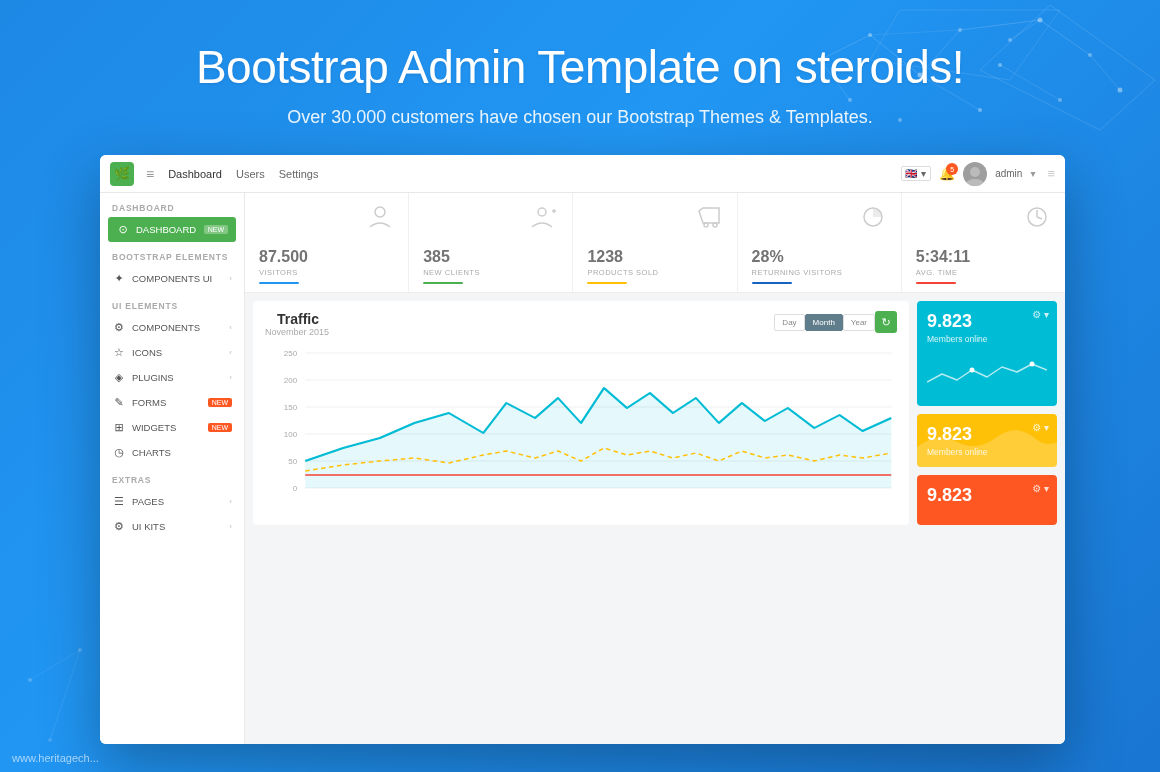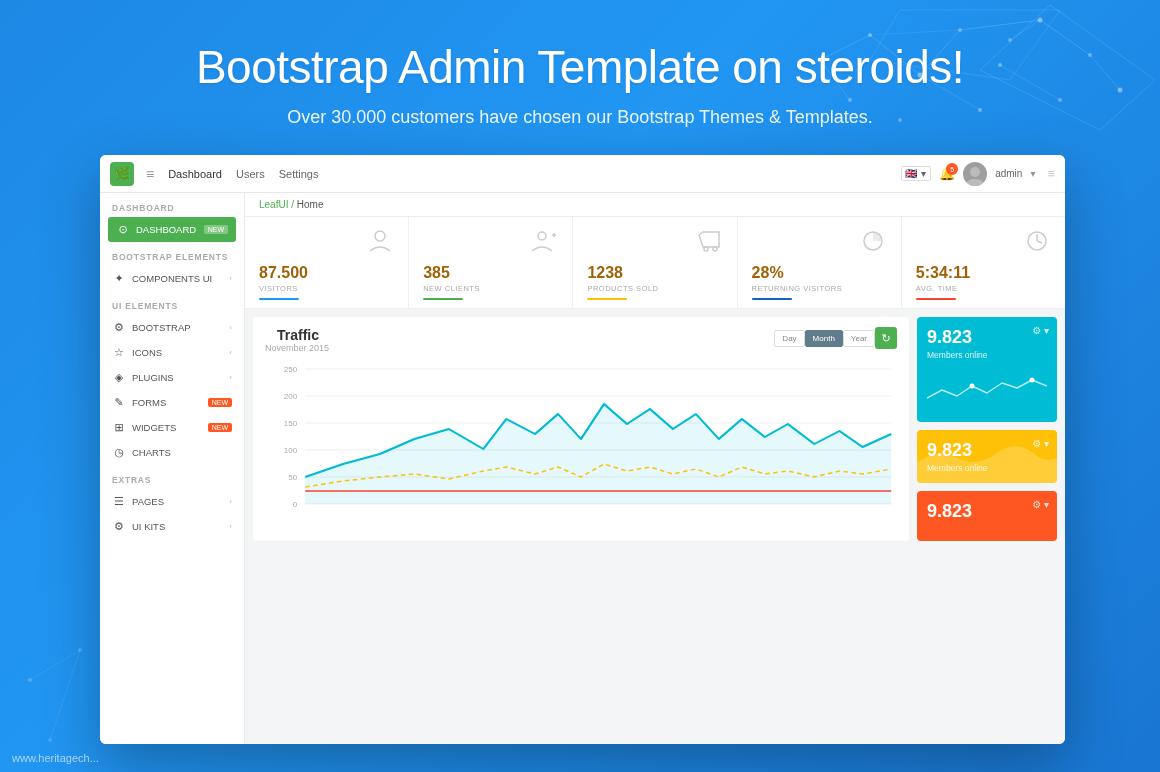--- a/index.html
+++ b/index.html
@@ -258,21 +258,22 @@
     .stat-card:last-child { border-right: none; }
     .stat-icon {
       font-size: 20px;
       color: #ccc;
       margin-bottom: 6px;
       align-self: flex-end;
     }
     .stat-value {
       font-size: 16px;
       font-weight: 700;
-      color: #a16207;
+      color: #737373;
+      margin-top: 8px;
     }
     .stat-label {
       font-size: 7.5px;
       color: #aaa;
       text-transform: uppercase;
       letter-spacing: 0.5px;
       margin-top: 2px;
     }
     .stat-bar {
       width: 40px;
@@ -495,21 +496,21 @@
       <div class="sidebar-section-title">BOOTSTRAP ELEMENTS</div>
       <div class="sidebar-item">
         <span class="si-icon">✦</span>
         <span>COMPONENTS UI</span>
         <span class="si-arrow">‹</span>
       </div>
 
       <div class="sidebar-section-title">UI ELEMENTS</div>
       <div class="sidebar-item">
         <span class="si-icon">⚙</span>
-        <span>BOOTSTRAP</span>
+        <span>COMPONENTS</span>
         <span class="si-arrow">‹</span>
       </div>
       <div class="sidebar-item">
         <span class="si-icon">☆</span>
         <span>ICONS</span>
         <span class="si-arrow">‹</span>
       </div>
       <div class="sidebar-item">
         <span class="si-icon">◈</span>
         <span>PLUGINS</span>
@@ -539,25 +540,20 @@
       <div class="sidebar-item">
         <span class="si-icon">⚙</span>
         <span>UI KITS</span>
         <span class="si-arrow">‹</span>
       </div>
 
     </div>
 
     <div class="content-area">
 
-      <div class="breadcrumb">
-        <span>LeafUI</span>
-        <span> / </span>
-        <span style="color:#555">Home</span>
-      </div>
 
       <div class="stats-row">
 
         <div class="stat-card">
           <div class="stat-icon">
             <svg width="28" height="24" viewBox="0 0 28 24">
                 <circle cx="14" cy="7" r="5" fill="none" stroke="#ccc" stroke-width="1.5"></circle>
                 <path d="M4 22 Q14 14 24 22" fill="none" stroke="#ccc" stroke-width="1.5"></path>
               </svg>
           </div>

